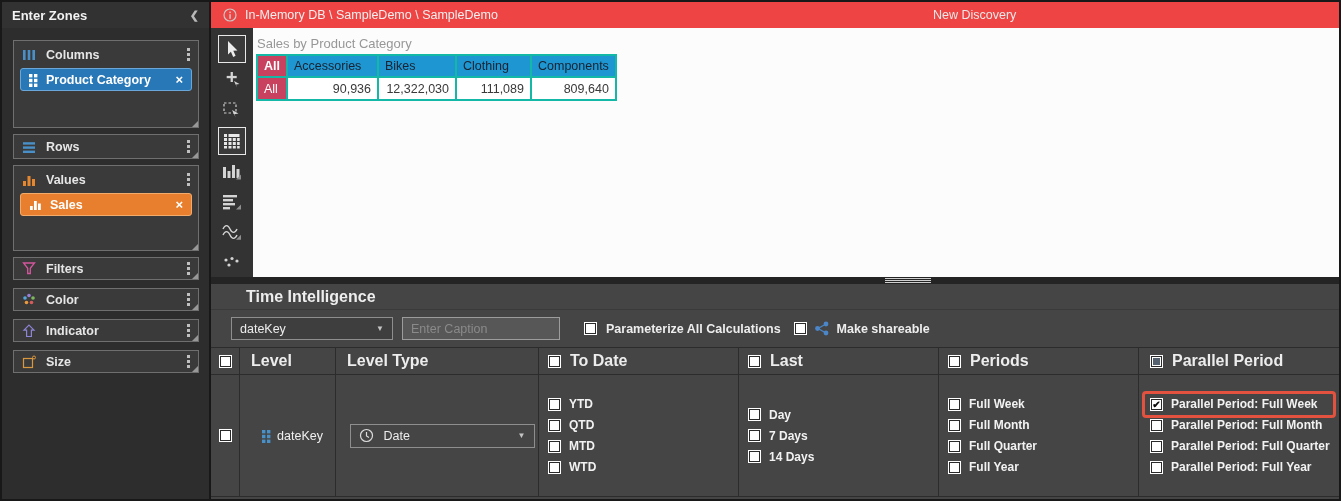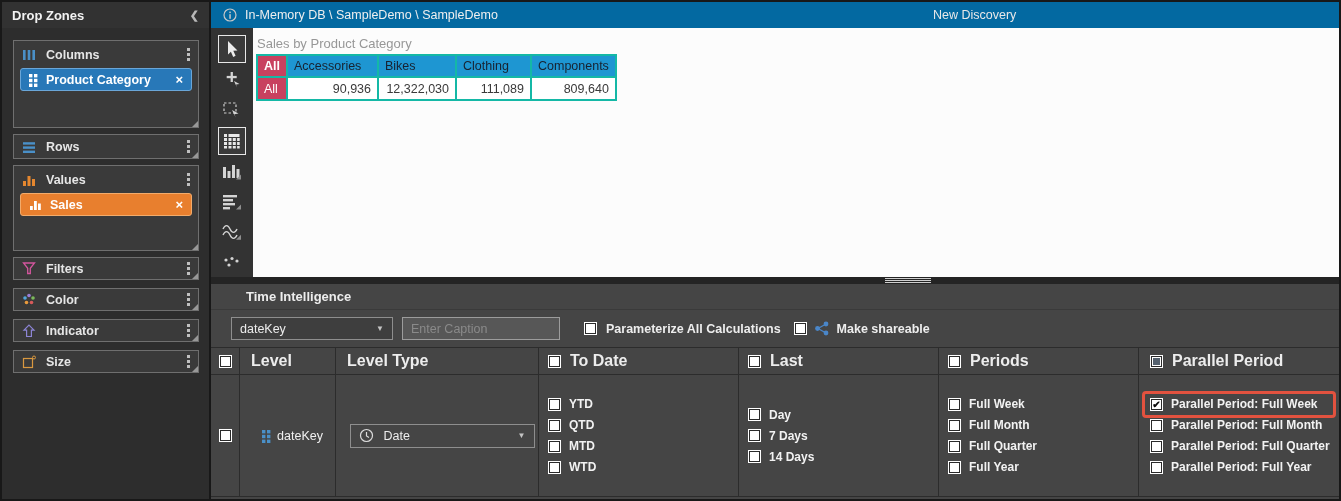--- a/index.html
+++ b/index.html
@@ -28,21 +28,21 @@
   .kebab { margin-left:auto; display:flex; flex-direction:column; gap:2px; cursor:pointer; }
   .kebab i { width:3px; height:3px; background:#c0c0c0; }
   .chip { height:23px; margin:0 6px; border-radius:3px; display:flex; align-items:center;
           padding:0 8px; gap:8px; color:#fff; font-size:12.5px; font-weight:600; cursor:pointer; }
   .chip.blue { background:#2878b8; border:1px solid #6aa6d8; }
   .chip.orange { background:#e87f2e; border:1px solid #f2ab6b; }
   .chip .x { margin-left:auto; font-size:13px; color:#fff; cursor:pointer; }
 
   
   .main { flex:1; display:flex; flex-direction:column; }
-  .topbar { height:26px; background:#0369a1; display:flex; align-items:center;
+  .topbar { height:26px; background:#ef4444; display:flex; align-items:center;
             padding-left:12px; position:relative; font-size:12.5px; color:#efefef; }
   .topbar .crumb { margin-left:8px; }
   .doc-title { position:absolute; left:722px; color:#e8e8e8; }
 
   .content-row { height:249px; display:flex; }
   .toolbar { width:42px; flex:none; background:#333; display:flex; flex-direction:column;
              align-items:center; padding-top:5px; overflow:hidden; }
   .titem { height:32px; display:flex; align-items:center; justify-content:center;
            width:42px; position:relative; cursor:pointer; }
   .titem.tall { height:34px; }
@@ -59,21 +59,21 @@
   .rred  { background:#c8415f; color:#fff; font-weight:400; text-align:left; padding:0 6px; }
   .val   { background:#fff; color:#3a3a3a; text-align:right; padding:0 6px; }
 
   .splitter { height:7px; background:#242424; position:relative; cursor:row-resize; }
   .grip { position:absolute; left:674px; top:1px; width:46px; height:5px;
           background:repeating-linear-gradient(#cfcfcf 0 1px, transparent 1px 2px); }
 
   
   .panel { flex:1; background:#454545; }
   .p-title { height:26px; display:flex; align-items:center; padding-left:35px;
-             font-weight:700; font-size:13px; border-bottom:1px solid #3a3a3a; }
+             font-weight:700; font-size:16px; border-bottom:1px solid #3a3a3a; }
   .controls { height:37px; display:flex; align-items:center; padding-left:20px; }
   .dd { width:162px; height:23px; background:#3e3e3e; border:1px solid #8e8e8e;
         display:flex; align-items:center; padding:0 8px; font-size:12.5px; cursor:pointer; }
   .tri { margin-left:auto; color:#c4c4c4; font-size:8px; }
   input.caption { width:158px; height:23px; background:#575757; border:1px solid #9c9c9c;
         margin-left:9px; color:#e8e8e8; padding:0 8px; font-size:12.5px; outline:none;
         font-family:"Liberation Sans", sans-serif; }
   input.caption::placeholder { color:#8a8a8a; }
   .ctl-ck { display:flex; align-items:center; gap:9px; margin-left:24px;
             font-weight:600; font-size:12.5px; cursor:pointer; }
@@ -104,21 +104,21 @@
   .datedd { width:185px; height:24px; border:1px solid #8e8e8e; display:flex;
             align-items:center; padding:0 8px; gap:10px; font-size:12.5px; cursor:pointer; }
 </style>
 </head>
 <body>
 
 <div class="app">
 
   <aside class="sidebar">
     <div class="sb-head">
-      <span>Drop Zones</span>
+      <span>Enter Zones</span>
       <span class="chev">❮</span>
     </div>
     <div class="zones">
 
       <div class="zone cols">
         <div class="zone-head">
           <svg width="14" height="14">
               <rect x="1" y="2" width="2.6" height="10" fill="#4a90c8"></rect>
               <rect x="5.7" y="2" width="2.6" height="10" fill="#4a90c8"></rect>
               <rect x="10.4" y="2" width="2.6" height="10" fill="#4a90c8"></rect>

